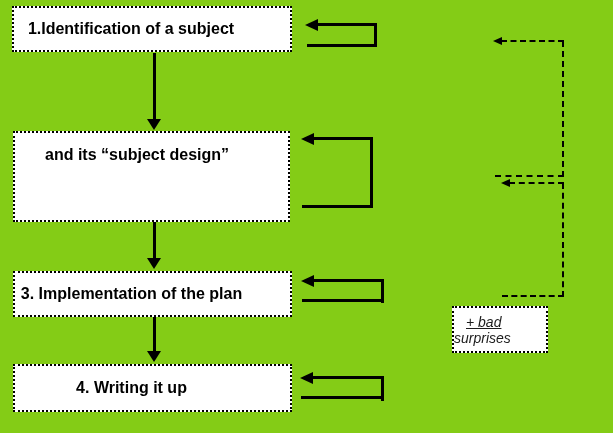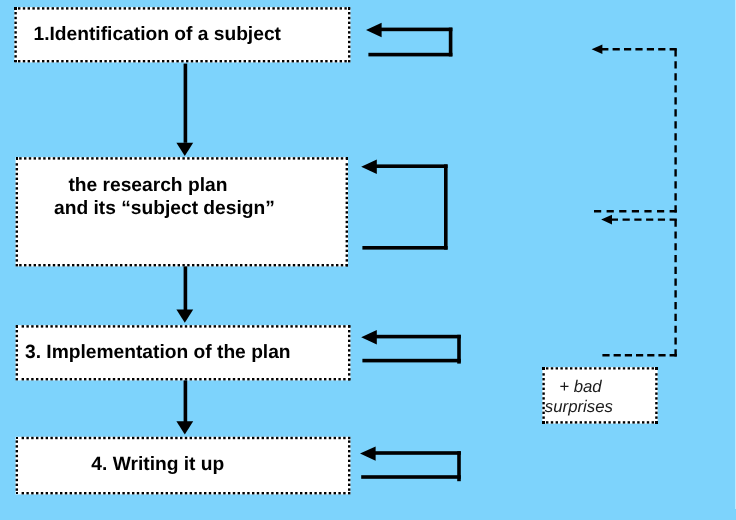--- a/index.html
+++ b/index.html
@@ -1,17 +1,17 @@
 <!DOCTYPE html>
 <html><head>
 <meta charset="utf-8">
 <style>
   html,body{margin:0;padding:0;background:#fff;}
   #canvas{
-    position:relative;width:613px;height:433px;background:#7dd3fc;
+    position:relative;width:613px;height:433px;background:#84cc16;
     font-family:"Liberation Sans",sans-serif;color:#000;overflow:hidden;
   }
   .step-box{
     position:absolute;box-sizing:border-box;border:2px dotted #000;background:#fff;
     font-weight:bold;font-size:16px;color:#000;
   }
   .step-center{display:flex;align-items:center;justify-content:center;padding-right:42px;}
   .step-multiline{padding-top:12px;line-height:19px;}
   .step-multiline .ln{white-space:pre;}
   .sline{position:absolute;background:#000;}
@@ -40,21 +40,20 @@
 </head>
 <body>
 
 <div id="canvas">
 
   <div class="step-box step-center" style="left:12px;top:6px;width:280px;height:46px;">
     <span>1.Identification of a subject</span>
   </div>
 
   <div class="step-box step-multiline" style="left:13px;top:131px;width:277px;height:91px;">
-    <div class="ln" style="margin-left:42px;">the research plan</div>
     <div class="ln" style="margin-left:30px;">and its “subject design”</div>
   </div>
 
   <div class="step-box step-center" style="left:13px;top:271px;width:279px;height:46px;">
     <span>3. Implementation of the plan</span>
   </div>
 
   <div class="step-box step-center" style="left:13px;top:364px;width:279px;height:48px;">
     <span>4. Writing it up</span>
   </div>
@@ -108,17 +107,17 @@
   </div>
 
   <div>
     <div class="arrow-left-sm" style="left:501px;top:179px;"></div>
     <div class="dash-h" style="left:509px;top:182px;width:55px;"></div>
     <div class="dash-v" style="left:562px;top:183px;height:114px;"></div>
     <div class="dash-h" style="left:502px;top:295px;width:62px;"></div>
   </div>
 
   <div class="note-box" style="left:452px;top:306px;width:96px;height:47px;">
-    <div style="margin-left:12px;">+ bad</div>
+    <div style="margin-left:12px;text-decoration:underline;">+ bad</div>
     <div style="">surprises</div>
   </div>
 
 </div>
 
 </body></html>

